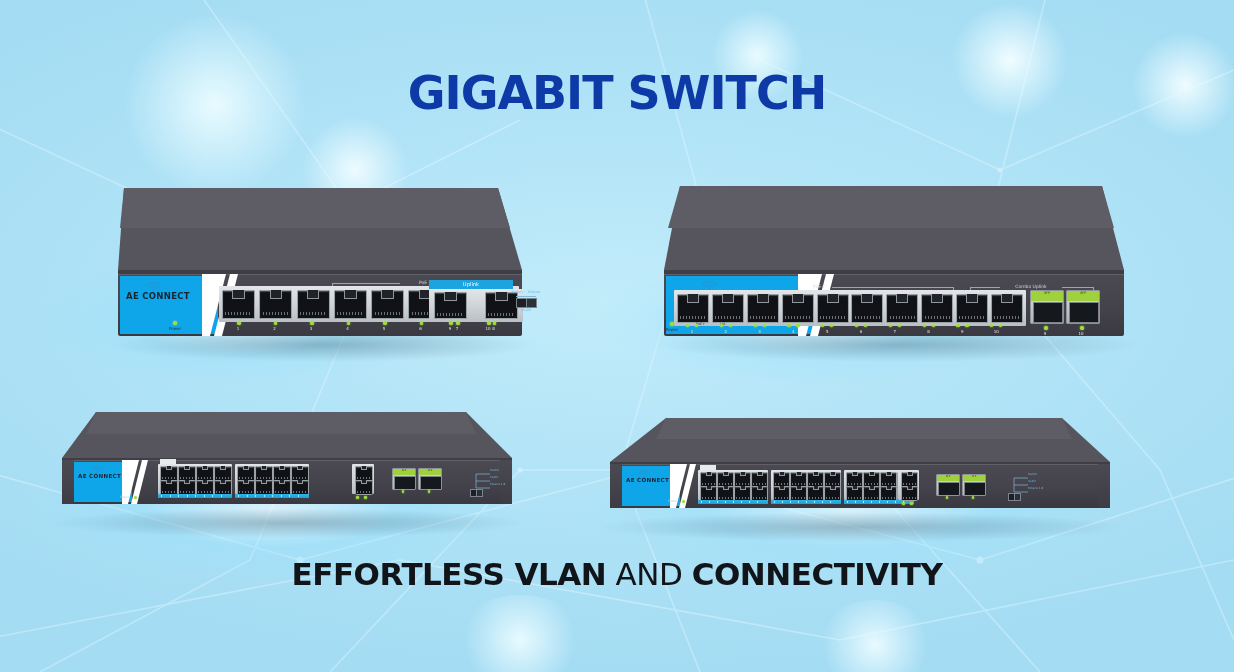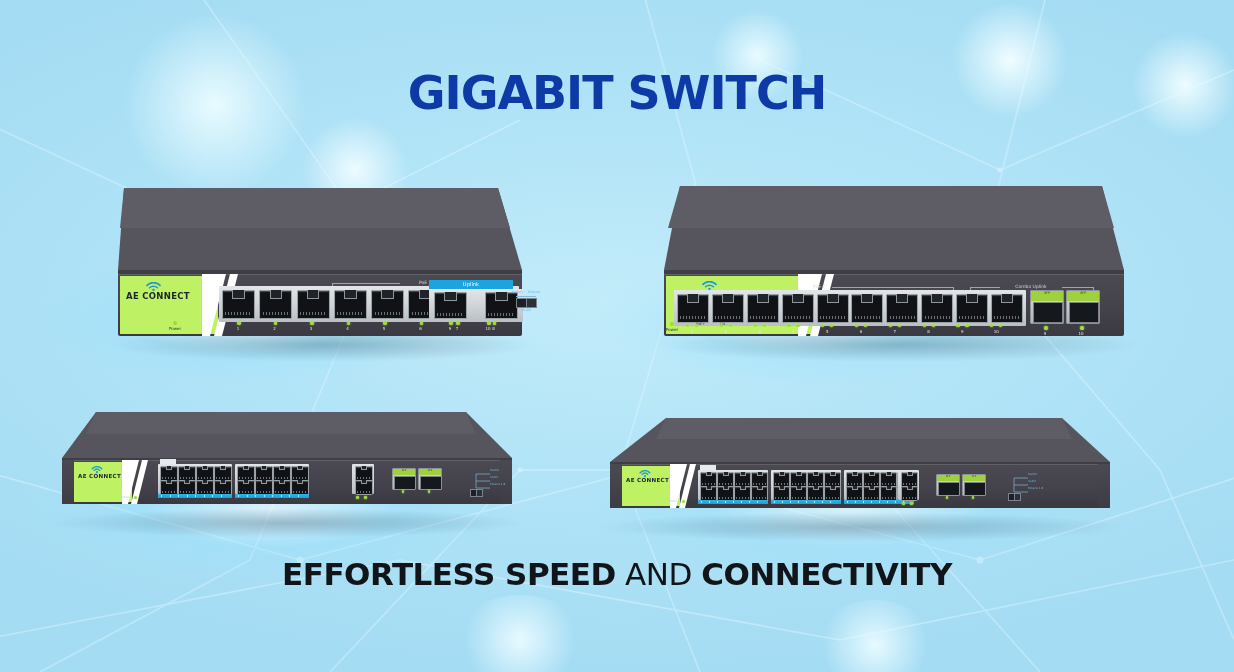--- a/index.html
+++ b/index.html
@@ -44,21 +44,21 @@
     background:linear-gradient(180deg,#4b4951 0%,#44424a 55%,#3a3840 100%);
     box-shadow:inset 0 1px 0 rgba(255,255,255,.12);
   }
   .chassis-shadow{
     position:absolute;border-radius:50%;
     background:radial-gradient(ellipse at center, rgba(40,70,90,.30) 0%, rgba(40,70,90,0) 70%);
   }
 
   
   .label-plate{
-    position:absolute;background:#bef264;
+    position:absolute;background:#0ea5e9;
     display:flex;flex-direction:column;
     overflow:hidden;
     gap:36px;
   }
   .label-plate .swoosh{
     position:absolute;right:-14%;top:-10%;height:130%;width:46%;
     background:#fff;transform:skewX(-13deg);
   }
   .brand{display:flex;flex-direction:column;align-items:flex-start;}
   .brand-text{
@@ -152,21 +152,21 @@
   <div class="blob" style="left:815px;top:600px;width:120px;height:90px;background:radial-gradient(circle,#e7faff 0%,rgba(231,250,255,0) 70%);"></div>
 
   <div class="halo" style="left:40px;top:255px;width:400px;height:130px;background:radial-gradient(ellipse at center,rgba(255,255,255,.55) 0%,rgba(150,225,255,.35) 38%,rgba(150,225,255,0) 72%);"></div>
   <div class="halo" style="left:600px;top:255px;width:430px;height:130px;background:radial-gradient(ellipse at center,rgba(255,255,255,.5) 0%,rgba(150,225,255,.32) 38%,rgba(150,225,255,0) 72%);"></div>
   <div class="halo" style="left:30px;top:440px;width:480px;height:140px;background:radial-gradient(ellipse at center,rgba(255,255,255,.55) 0%,rgba(150,225,255,.35) 38%,rgba(150,225,255,0) 72%);"></div>
   <div class="halo" style="left:590px;top:440px;width:520px;height:140px;background:radial-gradient(ellipse at center,rgba(255,255,255,.5) 0%,rgba(150,225,255,.32) 38%,rgba(150,225,255,0) 72%);"></div>
 
   <div class="title" id="main-title">GIGABIT SWITCH</div>
 
   <div class="title" id="tagline">
-    <span>EFFORTLESS SPEED</span><span class="light"> AND </span><span>CONNECTIVITY</span>
+    <span>EFFORTLESS VLAN</span><span class="light"> AND </span><span>CONNECTIVITY</span>
   </div>
 
   <div class="switch" id="p1" style="left:118px;top:188px;width:404px;height:156px;">
 
     <div class="chassis-shadow" style="left:-10px;top:140px;width:430px;height:34px;"></div>
 
     <svg style="position:absolute;left:0;top:0;width:404px;height:100px;" viewBox="0 0 404 100">
       <polygon points="6,0 380,0 404,82 0,82" fill="#56545c"></polygon>
       <polygon points="6,0 380,0 392,40 2,40" fill="#5e5c64"></polygon>
       <polygon points="0,82 404,82 404,88 0,88" fill="#3f3d45"></polygon>

